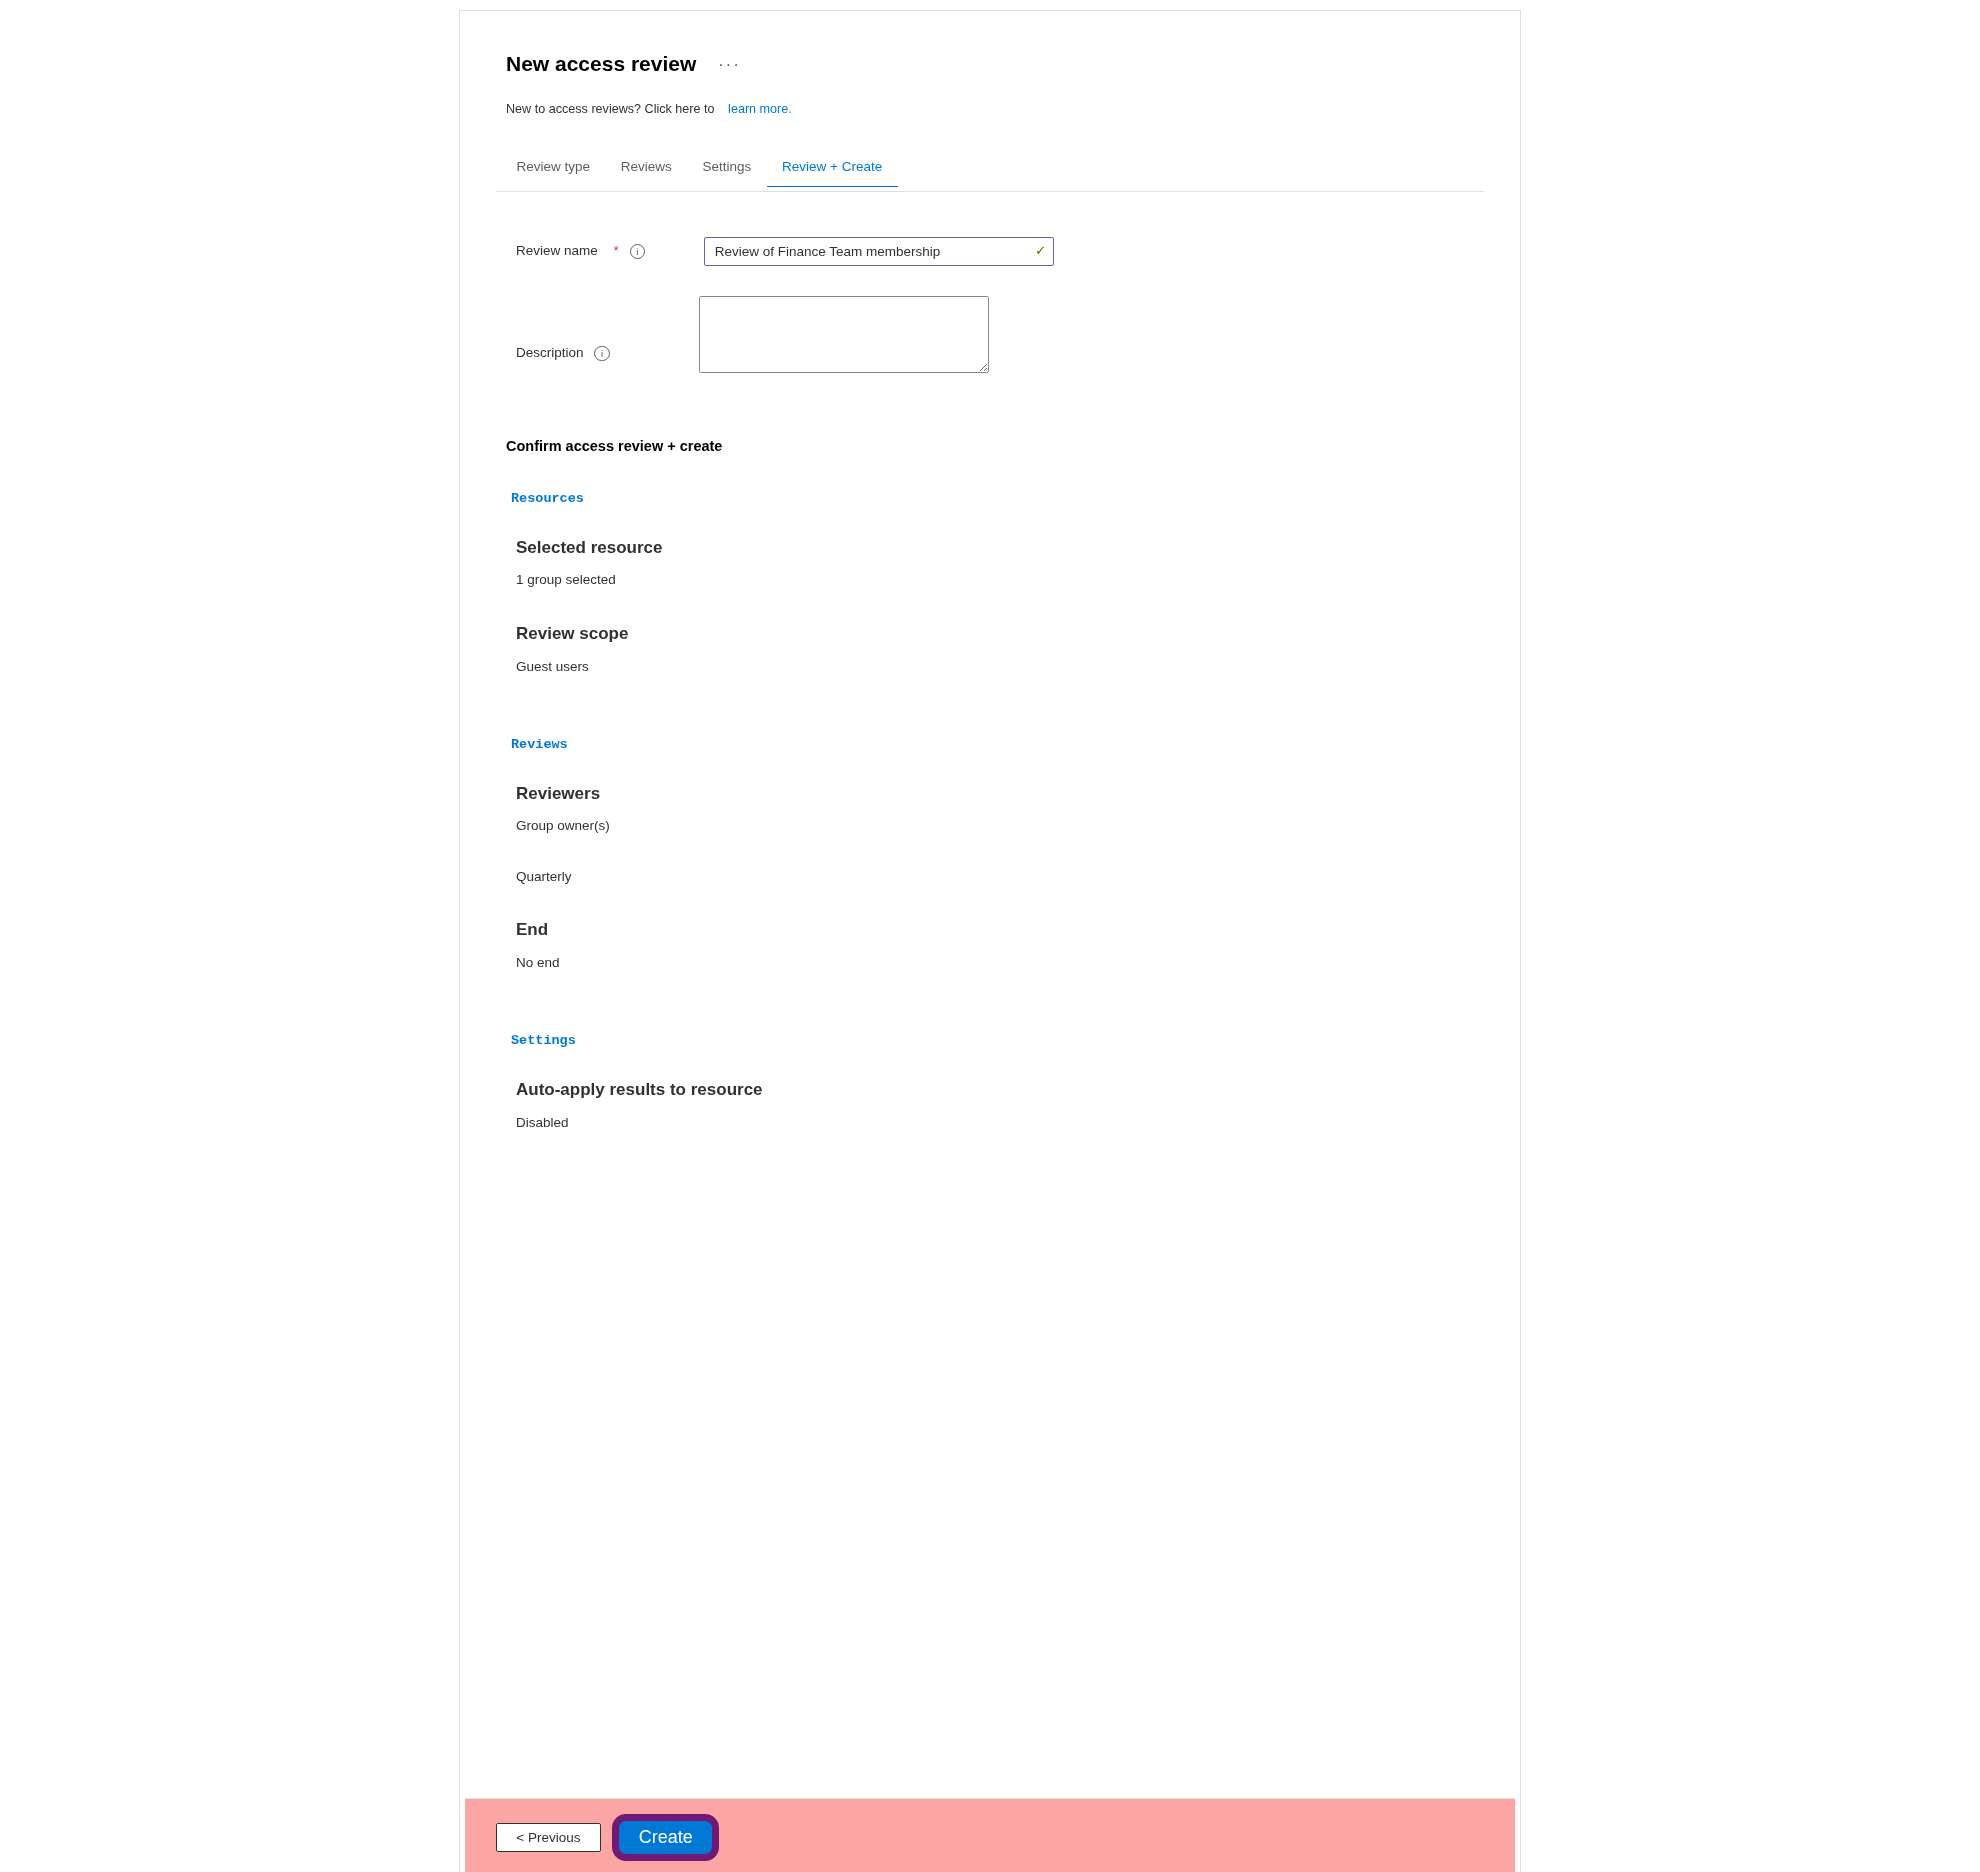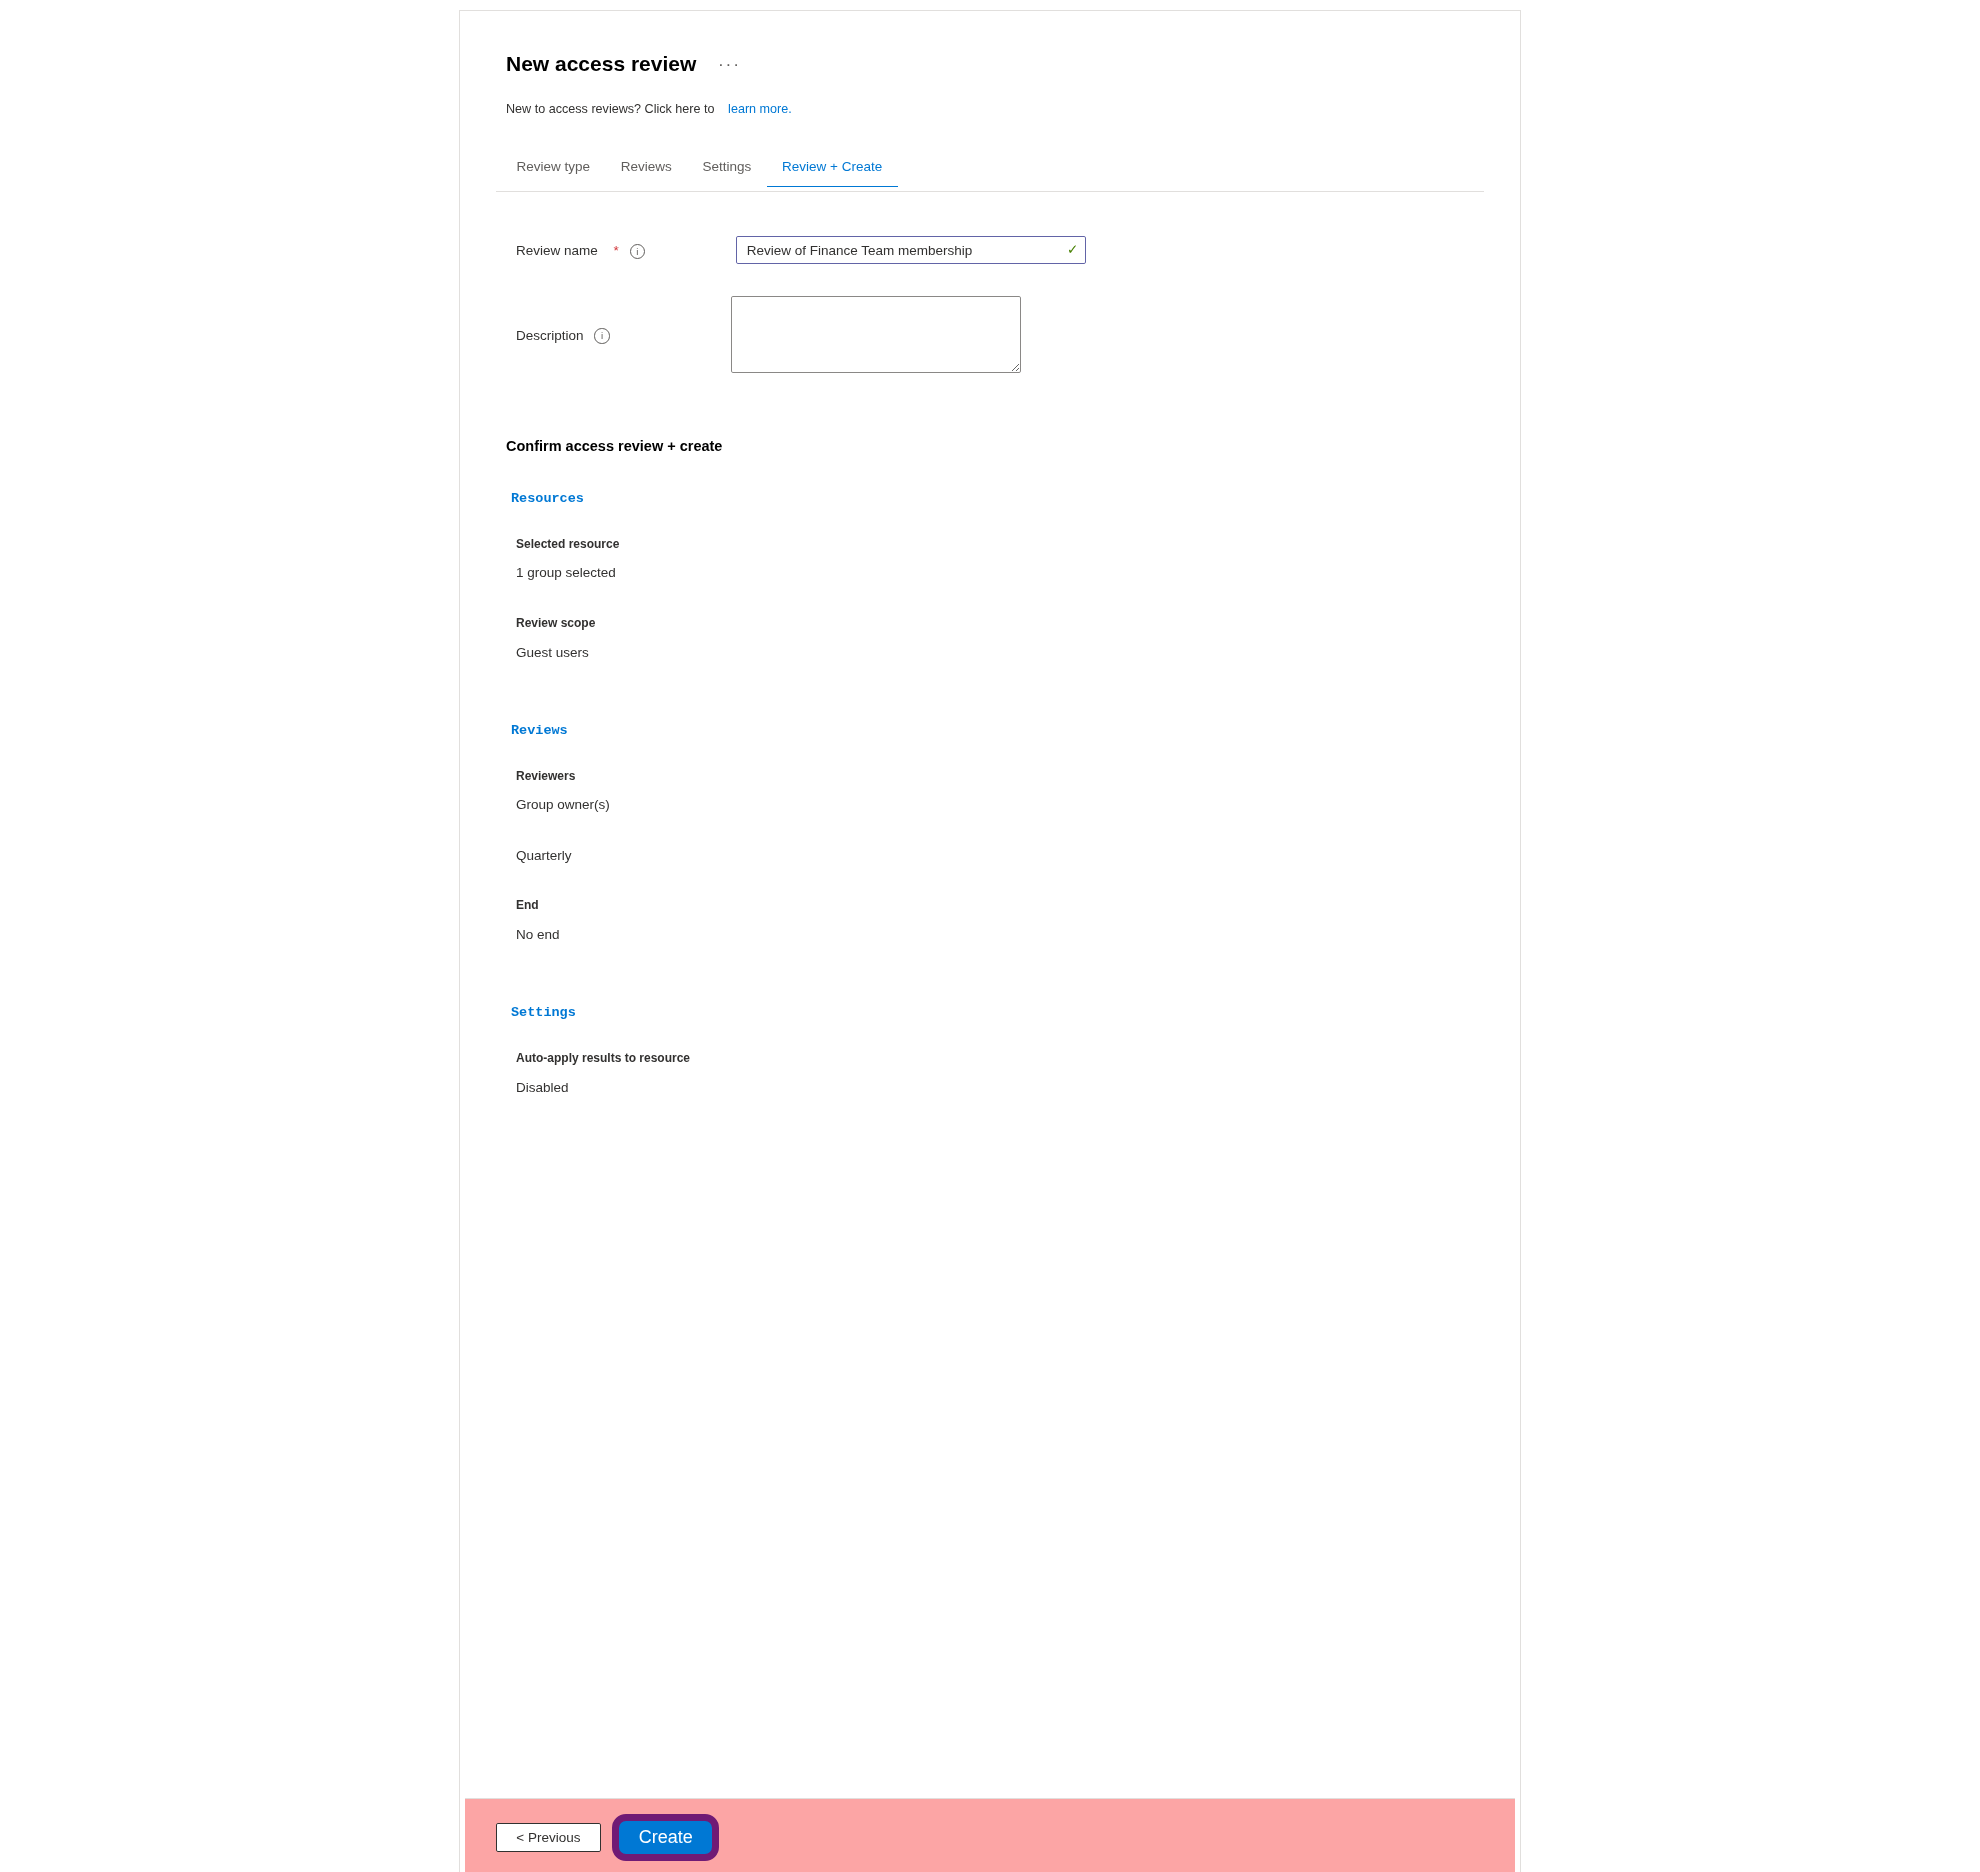--- a/index.html
+++ b/index.html
@@ -88,23 +88,22 @@
 
     .section-title {
       font-size: 14.5px;
       font-weight: 600;
       color: #000;
       margin-bottom: 19.3px;
     }
 
     .form-group {
       display: flex;
-      align-items: center;
+      align-items: flex-end;
       margin-bottom: 15.4px;
-      gap: 32px;
     }
 
     .form-label {
       width: 193px;
       min-width: 193px;
       font-size: 13.5px;
       color: #323130;
       padding-top: 7.7px;
       display: flex;
       align-items: center;
@@ -187,21 +186,21 @@
       color: #0078d4;
       margin-bottom: 11.6px;
       font-family: Liberation Mono, monospace;
     }
 
     .review-field {
       margin-bottom: 11.6px;
     }
 
     .review-field-label {
-      font-size: 12px;
+      font-size: 17px;
       font-weight: 600;
       color: #323130;
       margin-bottom: 1.9px;
     }
 
     .review-field-value {
       font-size: 13.5px;
       color: #323130;
       font-weight: 400;
     }

